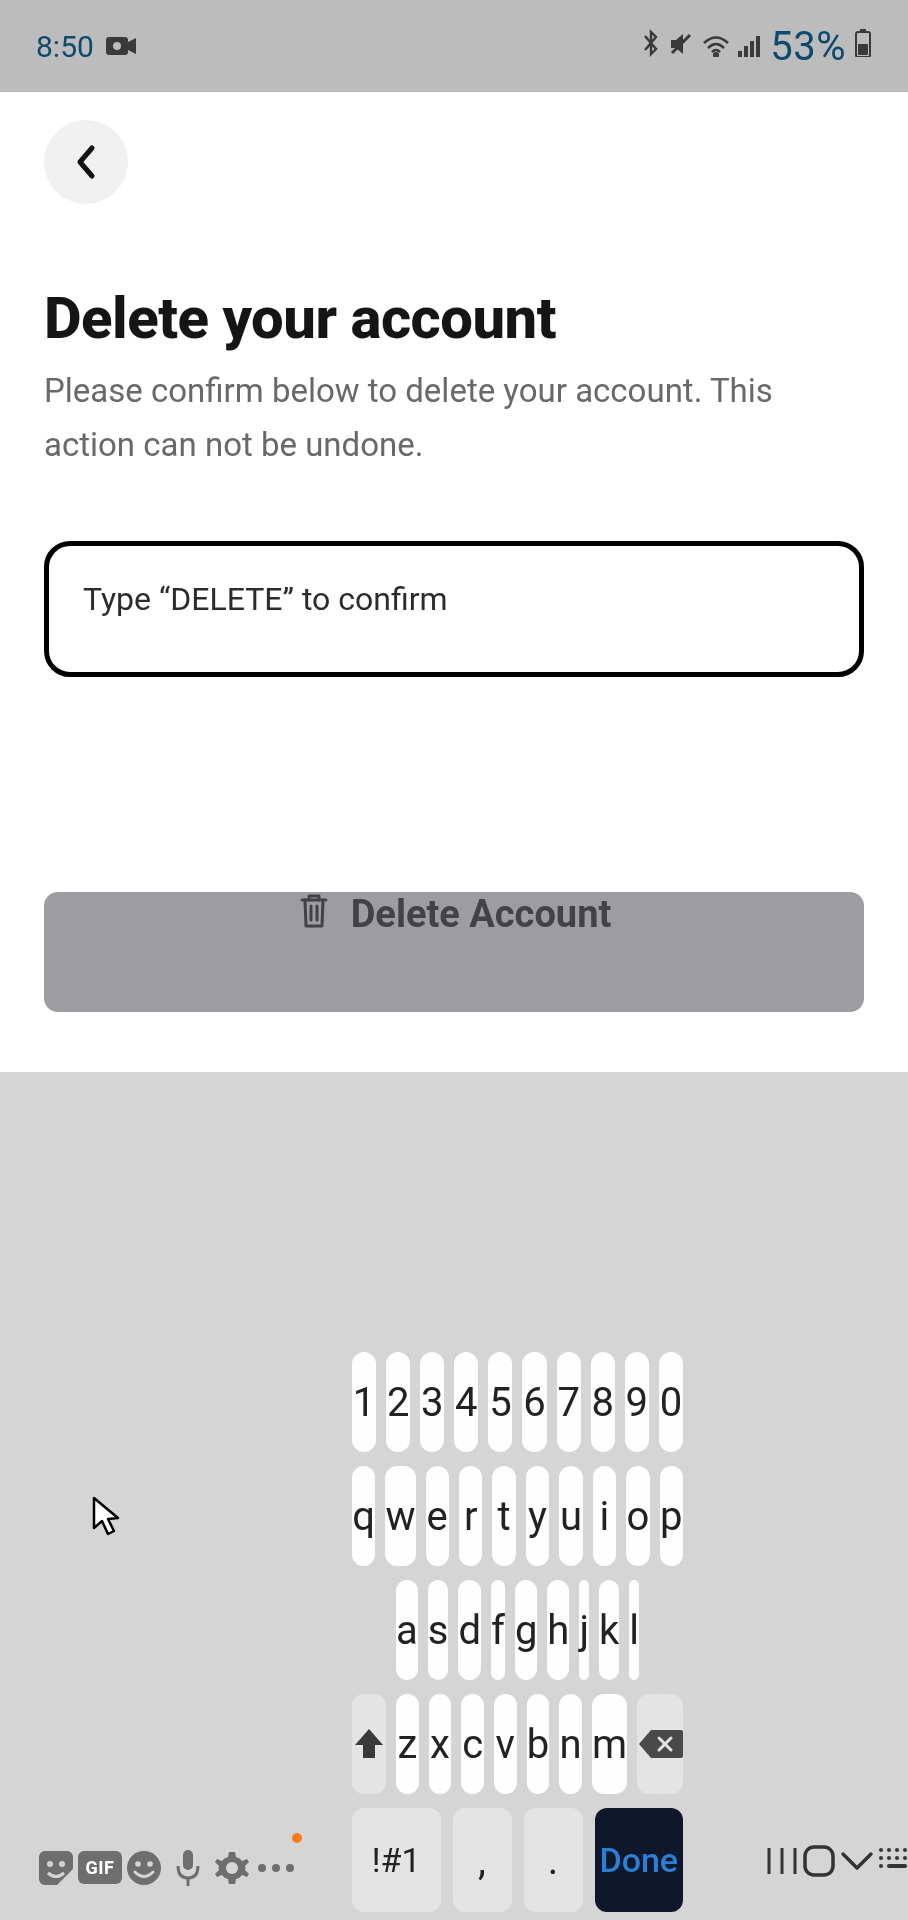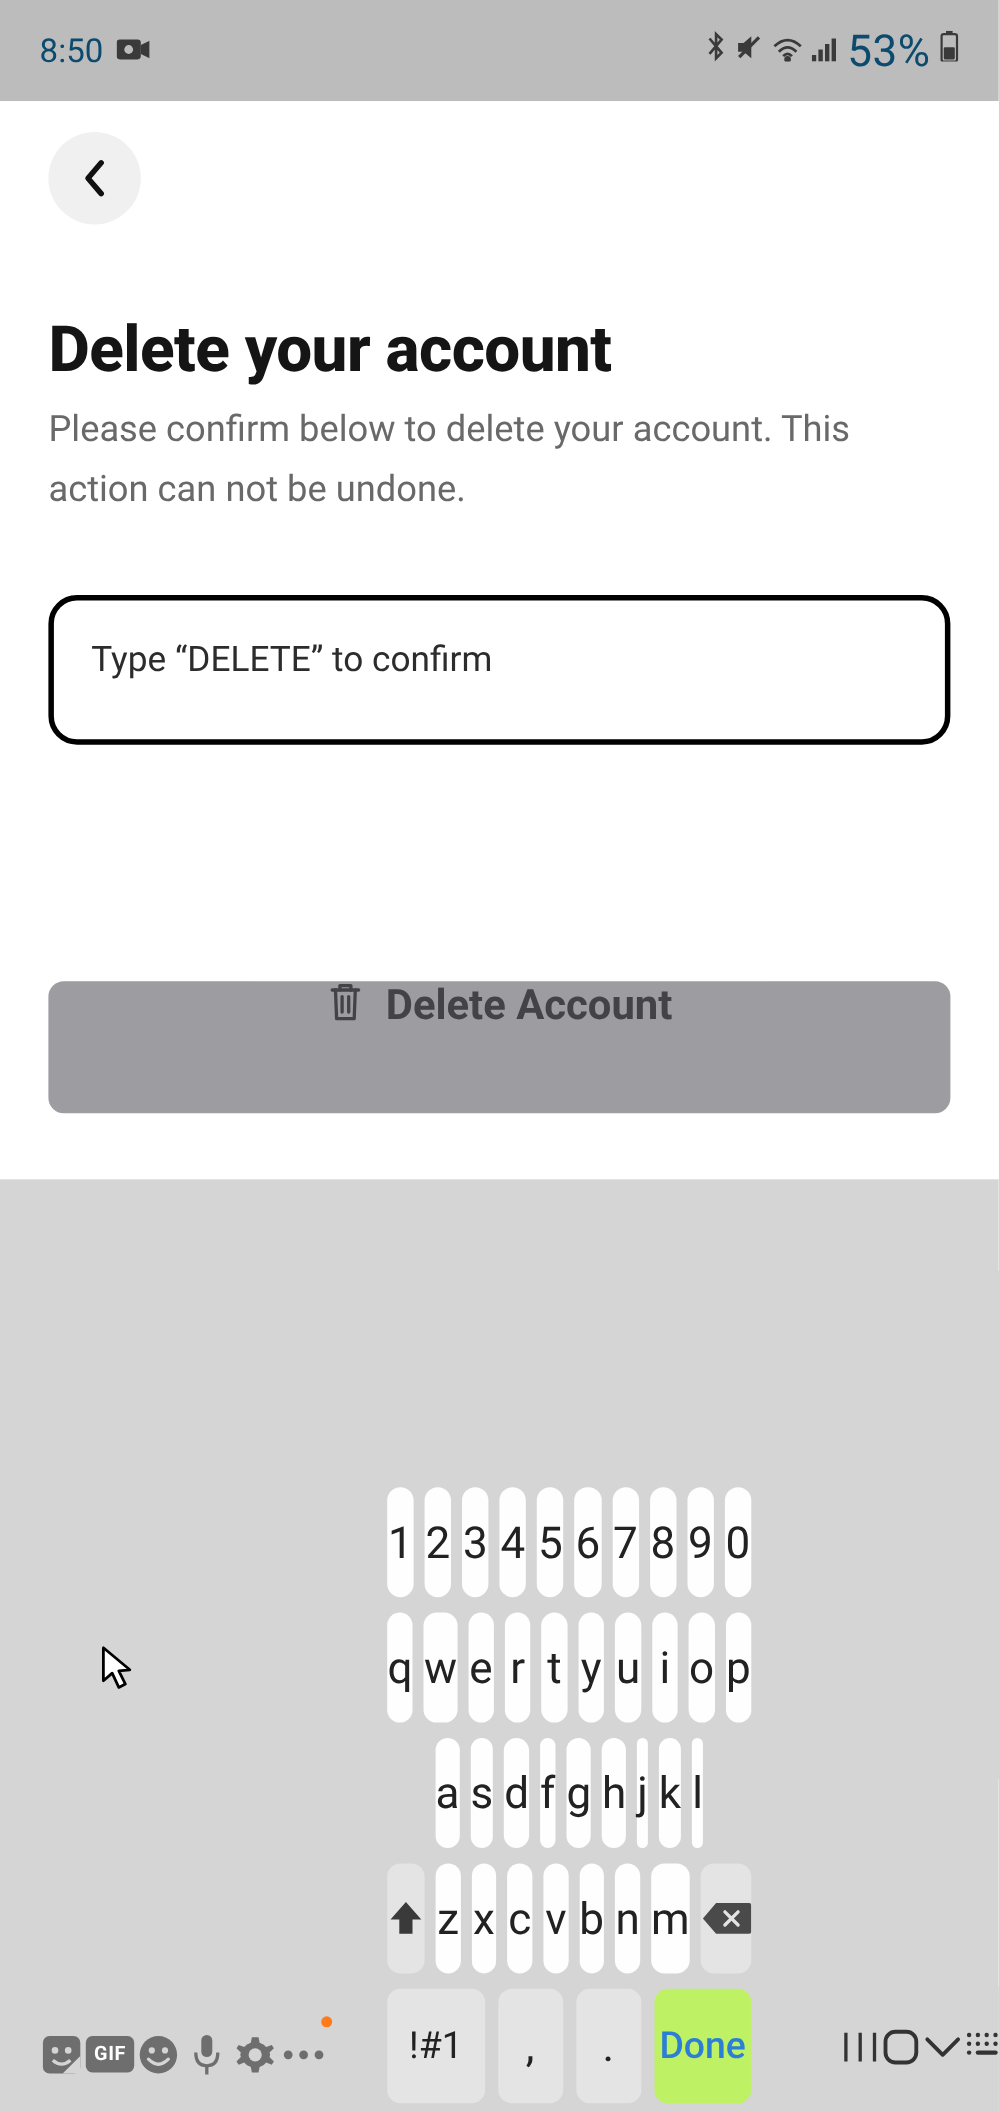--- a/index.html
+++ b/index.html
@@ -35,21 +35,21 @@
 .row3 { padding:0 44px; }
 .row3 .key { flex:1; }
 .row4 .key { flex:1; }
 .row4 .shift, .row4 .bksp { flex:1.4; background:#e4e4e4; }
 .row5 { gap:12px; }
 .row5 .key { height:104px; }
 .row5 .symnum { flex:1.2; background:#e4e4e4; font-size:34px; }
 .row5 .comma { flex:0.8; background:#e4e4e4; }
 .row5 .space { flex:4; font-size:30px; color:#333; }
 .row5 .period { flex:0.8; background:#e4e4e4; }
-.row5 .done { flex:1.2; background:#bef264; color:#2b7fd7; font-size:34px; font-weight:500; }
+.row5 .done { flex:1.2; background:#0f172a; color:#2b7fd7; font-size:34px; font-weight:500; }
 
 
 .navbar { height:114px; background:#d5d5d5; display:flex; align-items:center; justify-content:space-around; padding:0 60px; }
 .navbar .nav-icon { cursor:pointer; color:#333; }
 
 
 .cursor-pointer { position:absolute; left:90px; top:1496px; pointer-events:none; }
 
 .gif-badge { background:#6e6e6e; color:#fff; font-size:18px; font-weight:700; padding:6px 8px; border-radius:6px; letter-spacing:0.5px; }
 </style>

